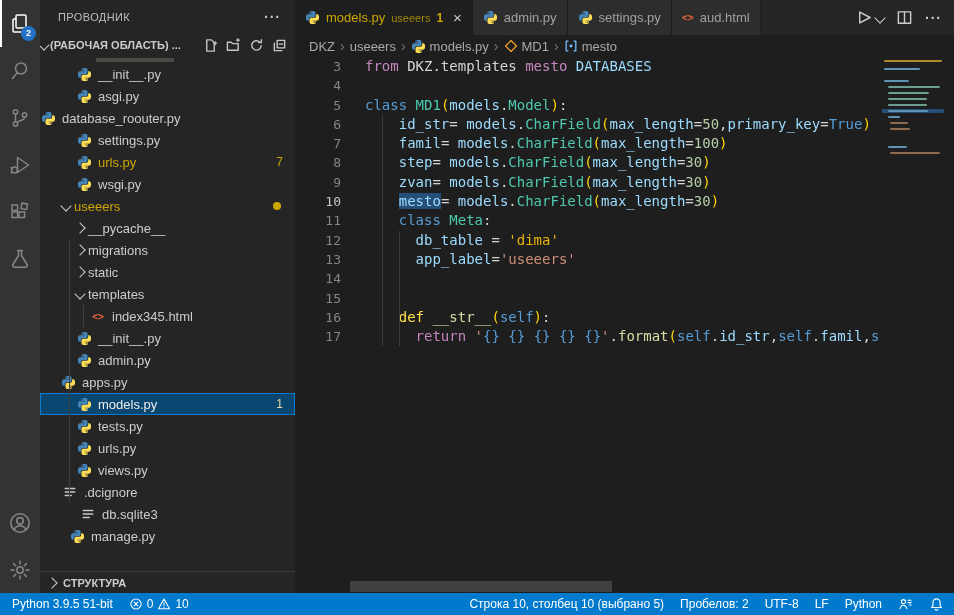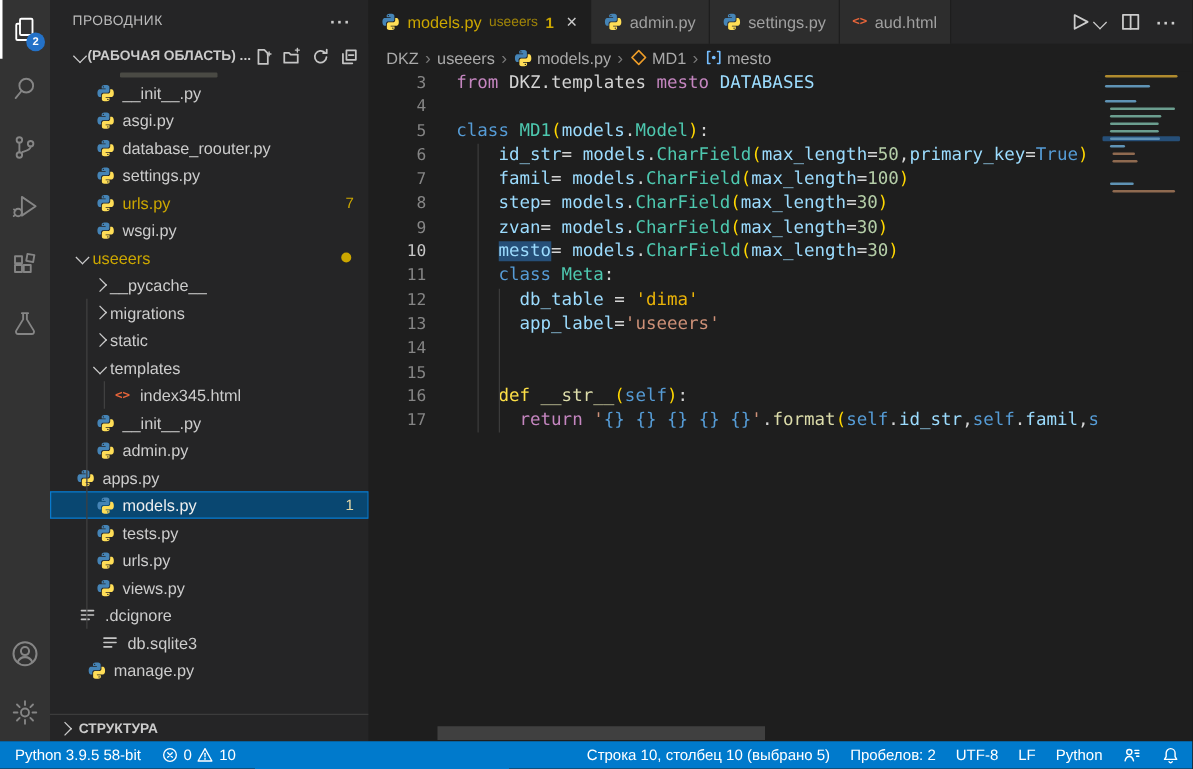--- a/index.html
+++ b/index.html
@@ -18,21 +18,21 @@
     background:#2472c8;color:#fff;font-size:9px;line-height:15px;text-align:center;font-weight:bold;}
   .ab-spacer{flex:1;}
 
   
   .sidebar{position:absolute;left:40px;top:0;width:255px;height:593px;background:#252526;
     color:#cccccc;display:flex;flex-direction:column;overflow:hidden;}
   .sb-title{height:34px;flex:none;display:flex;align-items:center;justify-content:space-between;
     padding:0 14px 0 18px;font-size:11px;letter-spacing:.4px;color:#bbbbbb;}
   .sb-dots{font-size:14px;font-weight:bold;color:#cccccc;cursor:pointer;letter-spacing:1px;}
   .sb-head{height:22px;flex:none;display:flex;align-items:center;font-size:11px;font-weight:bold;
-    color:#cccccc;padding:0 8px 0 20px;}
+    color:#cccccc;padding:0 8px 0 0;}
   .sb-head .label{margin-left:2px;white-space:nowrap;overflow:hidden;}
   .sb-actions{margin-left:auto;display:flex;gap:8px;color:#c5c5c5;}
   .sb-actions .icon{cursor:pointer;display:flex;}
   .chev{display:inline-block;width:7px;height:7px;border-right:1.4px solid currentColor;
     border-bottom:1.4px solid currentColor;flex:none;}
   .chev.right{transform:rotate(-45deg);}
   .chev.down{transform:rotate(45deg);}
   .tree{position:relative;flex:none;}
   .trow{position:relative;height:22px;display:flex;align-items:center;font-size:13px;cursor:pointer;
     color:#cccccc;white-space:nowrap;}
@@ -201,21 +201,21 @@
         </div>
         <div class="trow  " style="padding-left:36px">
           <span class="icon" style="display:flex">
             <svg width="15" height="15" viewBox="0 0 32 32">
               <path fill="#4584b6" d="M15.9 2c-7 0-6.6 3-6.6 3v3.2h6.7v1H6.5S2 8.7 2 15.8s3.9 6.9 3.9 6.9h2.3v-3.3s-.1-3.9 3.9-3.9h6.6s3.7.1 3.7-3.6V5.7S23 2 15.9 2zm-3.7 2.1a1.2 1.2 0 1 1 0 2.4 1.2 1.2 0 0 1 0-2.4z"></path>
               <path fill="#ffde57" d="M16.1 30c7 0 6.6-3 6.6-3v-3.2H16v-1h9.5s4.5.5 4.5-6.6-3.9-6.9-3.9-6.9h-2.3v3.3s.1 3.9-3.9 3.9h-6.6s-3.7-.1-3.7 3.6v6.2S9 30 16.1 30zm3.7-2.1a1.2 1.2 0 1 1 0-2.4 1.2 1.2 0 0 1 0 2.4z"></path>
             </svg>
           </span>
           <span>asgi.py</span>
         </div>
-        <div class="trow  " style="padding-left:36px">
+        <div class="trow  " style="">
           <span class="icon" style="display:flex">
             <svg width="15" height="15" viewBox="0 0 32 32">
               <path fill="#4584b6" d="M15.9 2c-7 0-6.6 3-6.6 3v3.2h6.7v1H6.5S2 8.7 2 15.8s3.9 6.9 3.9 6.9h2.3v-3.3s-.1-3.9 3.9-3.9h6.6s3.7.1 3.7-3.6V5.7S23 2 15.9 2zm-3.7 2.1a1.2 1.2 0 1 1 0 2.4 1.2 1.2 0 0 1 0-2.4z"></path>
               <path fill="#ffde57" d="M16.1 30c7 0 6.6-3 6.6-3v-3.2H16v-1h9.5s4.5.5 4.5-6.6-3.9-6.9-3.9-6.9h-2.3v3.3s.1 3.9-3.9 3.9h-6.6s-3.7-.1-3.7 3.6v6.2S9 30 16.1 30zm3.7-2.1a1.2 1.2 0 1 1 0-2.4 1.2 1.2 0 0 1 0 2.4z"></path>
             </svg>
           </span>
           <span>database_roouter.py</span>
         </div>
         <div class="trow  " style="padding-left:36px">
           <span class="icon" style="display:flex">
@@ -538,21 +538,21 @@
           <div class="mm" style="left:10px;top:89px;width:19px;background:#5f93b5"></div>
           <div class="mm" style="left:12px;top:95px;width:50px;background:#8f6a50"></div>
         </div>
         <div class="hscroll"></div>
       </div>
   </div>
 
   <div class="statusbar">
     <div class="sb-group" id="status-left">
         <span class="st-item">
-          <span>Python 3.9.5 58-bit</span>
+          <span>Python 3.9.5 51-bit</span>
         </span>
         <span class="st-item">
           <span class="icon" style="display:flex">
             <svg width="14" height="14" viewBox="0 0 16 16" fill="none" stroke="currentColor" stroke-width="1.5" stroke-linecap="round" stroke-linejoin="round">
               <circle cx="8" cy="8" r="5.8" stroke="#fff" stroke-width="1.2"></circle>
               <path d="M5.9 5.9l4.2 4.2M10.1 5.9l-4.2 4.2" stroke="#fff" stroke-width="1.2"></path>
             </svg>
           </span>
           <span>0</span>
           <span class="icon" style="display:flex">

